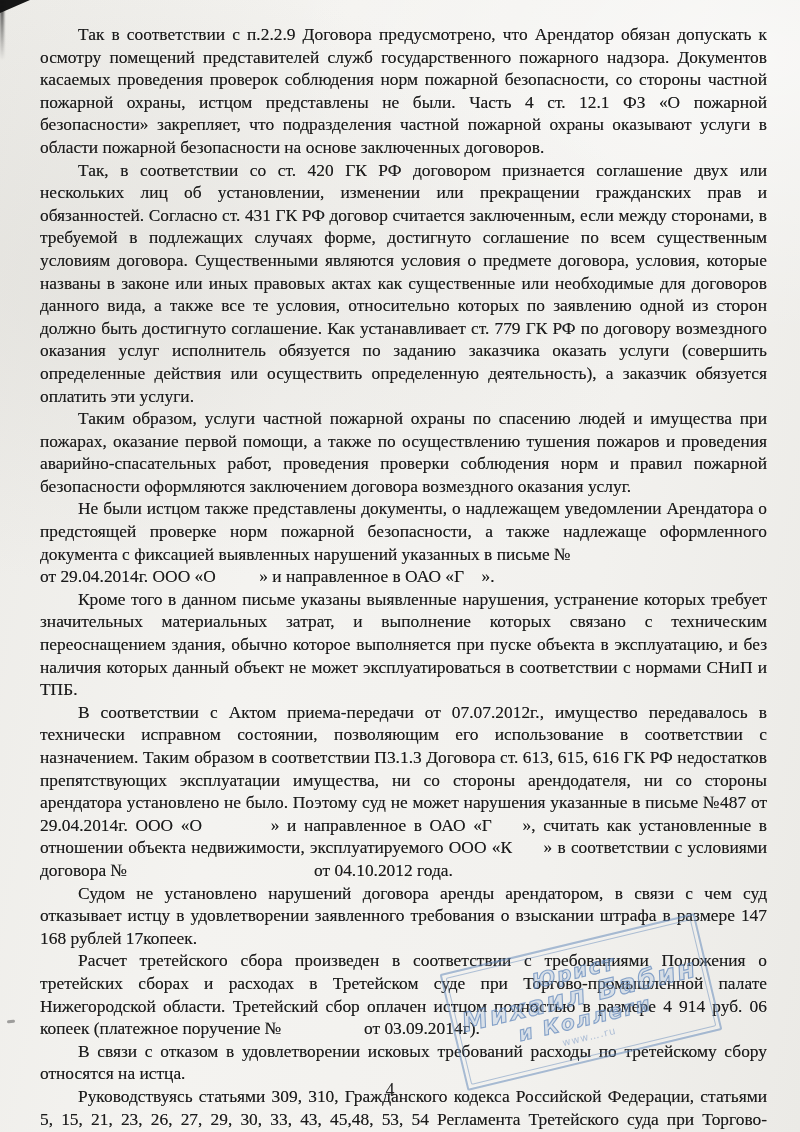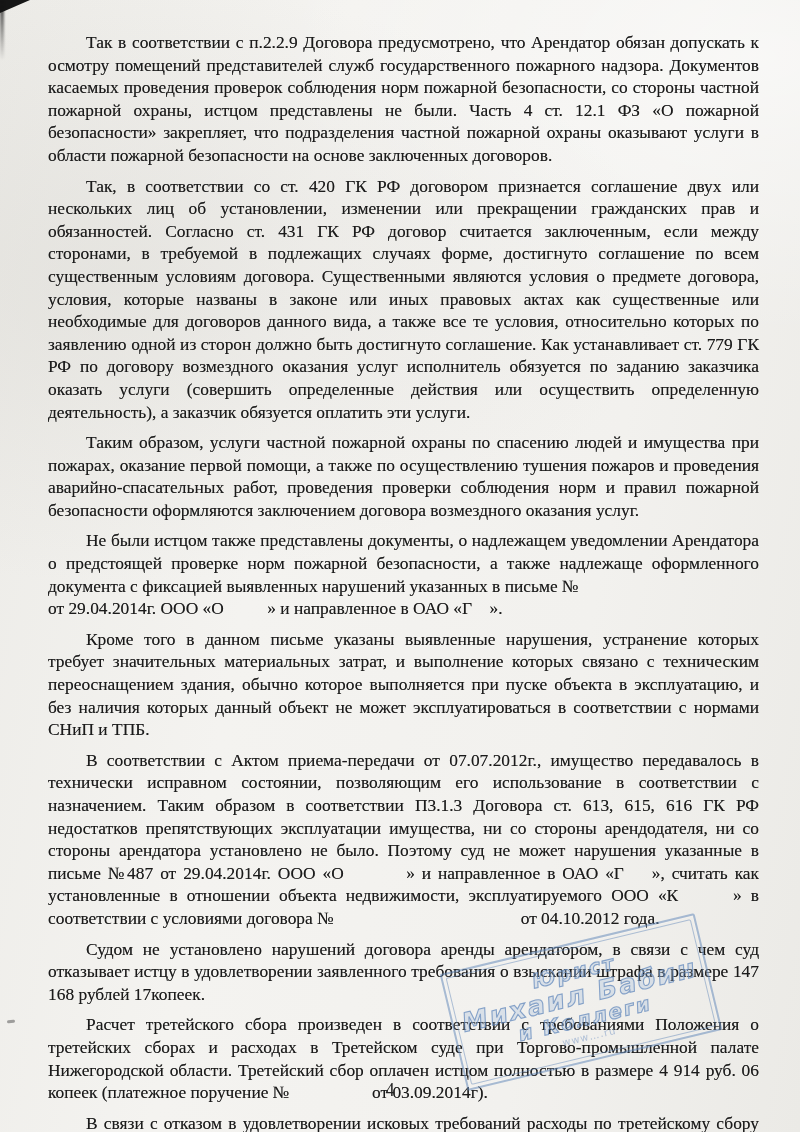--- a/index.html
+++ b/index.html
@@ -59,21 +59,21 @@
     left: 40px;
     top: 23px;
     width: 727px;
     color: #1b1b1b;
     font-size: 17.4px;
     line-height: 22.6px;
     text-align: justify;
     text-shadow: 0 0 0.5px rgba(30,30,30,0.55);
   }
   .doc-text p {
-    margin: 8px;
+    margin: 0;
     text-indent: 38px;
     white-space: pre-line;
   }
   .page-number {
     position: absolute;
     left: 0;
     top: 1080px;
     width: 780px;
     text-align: center;
     font-size: 18px;

